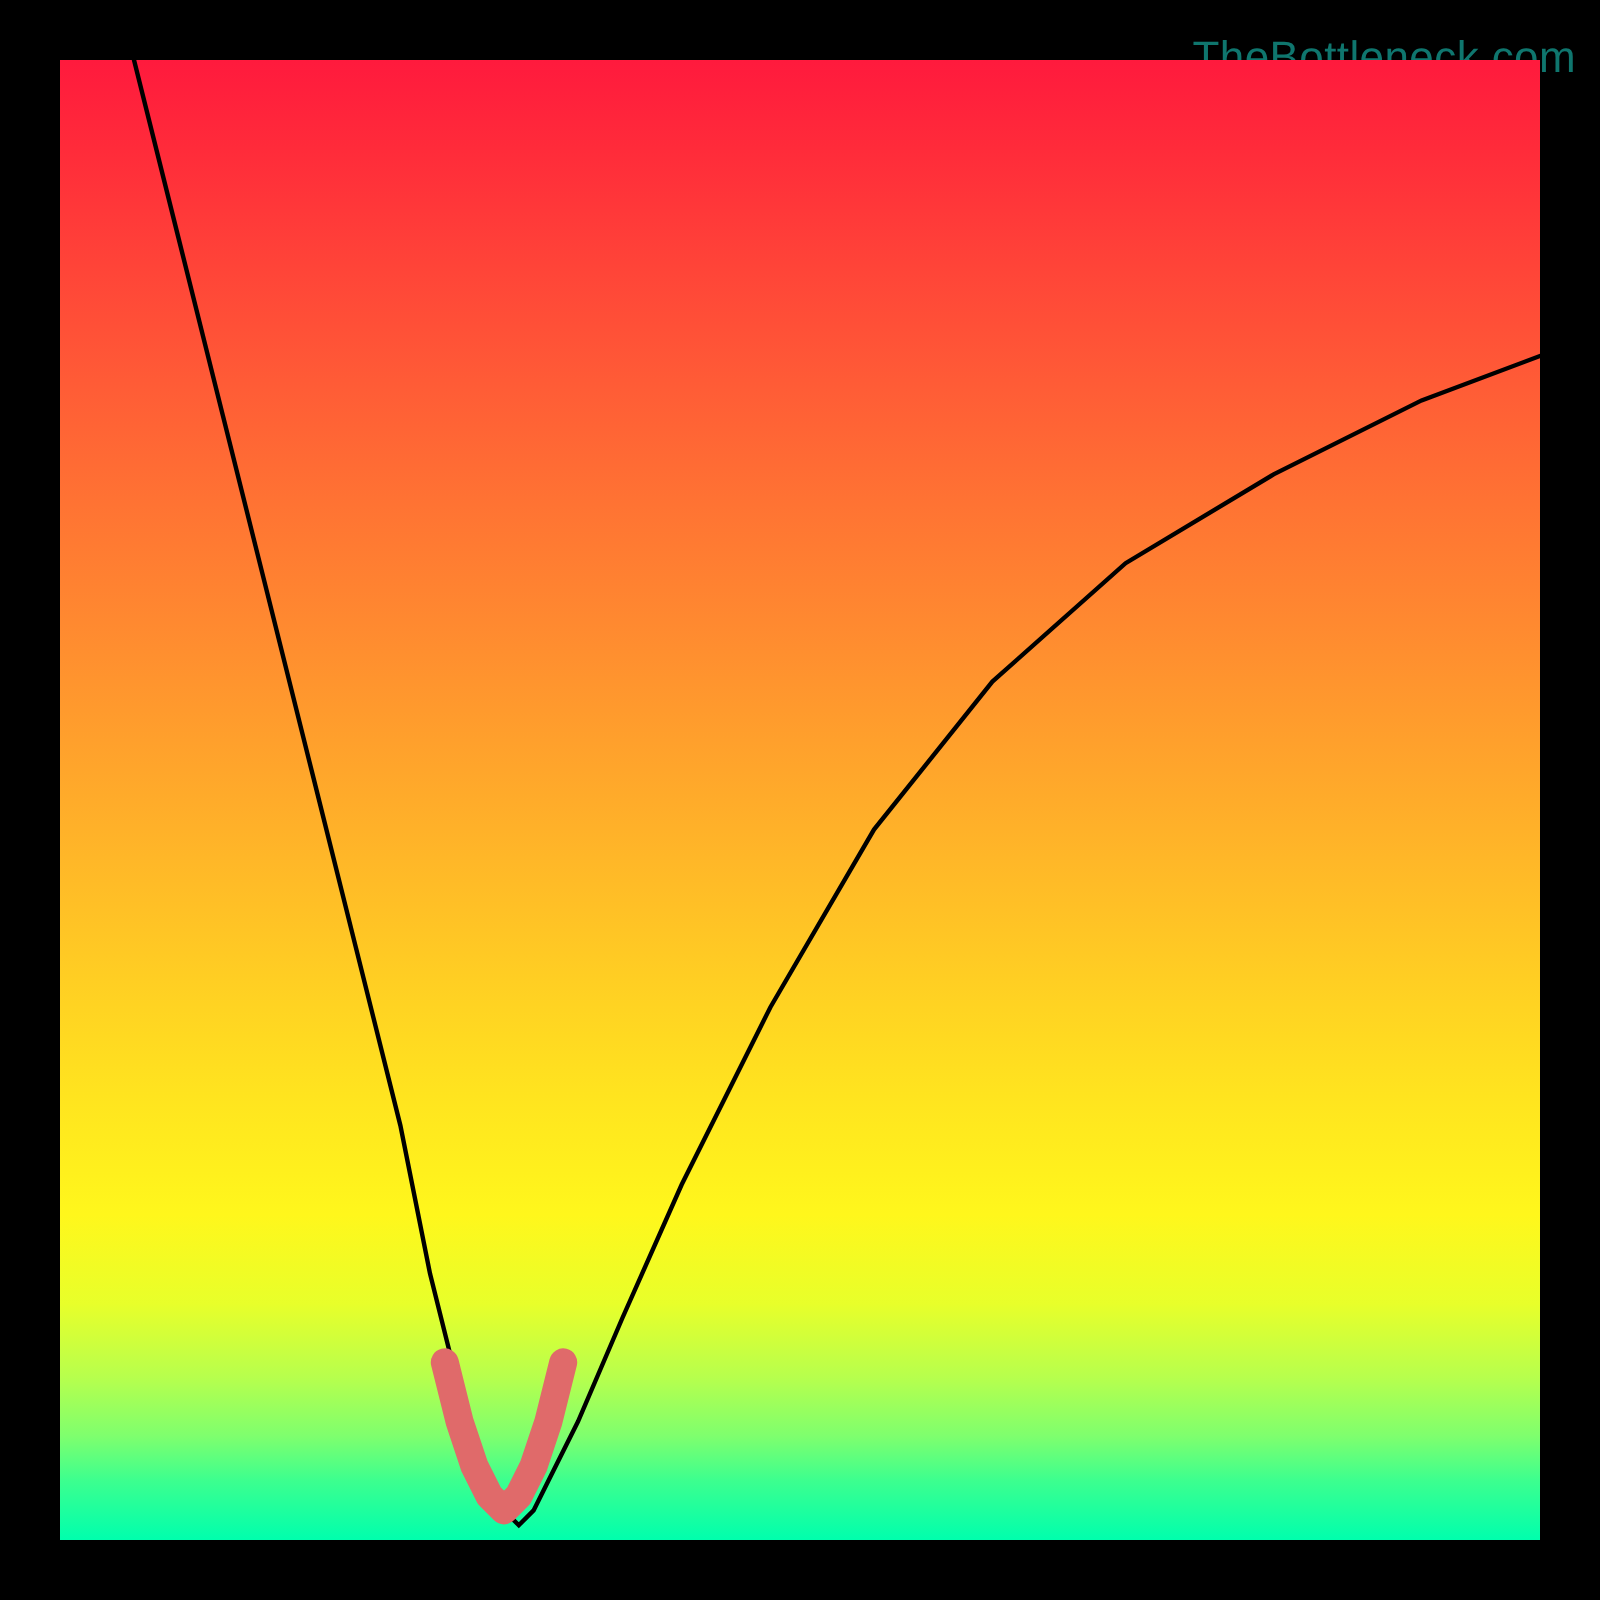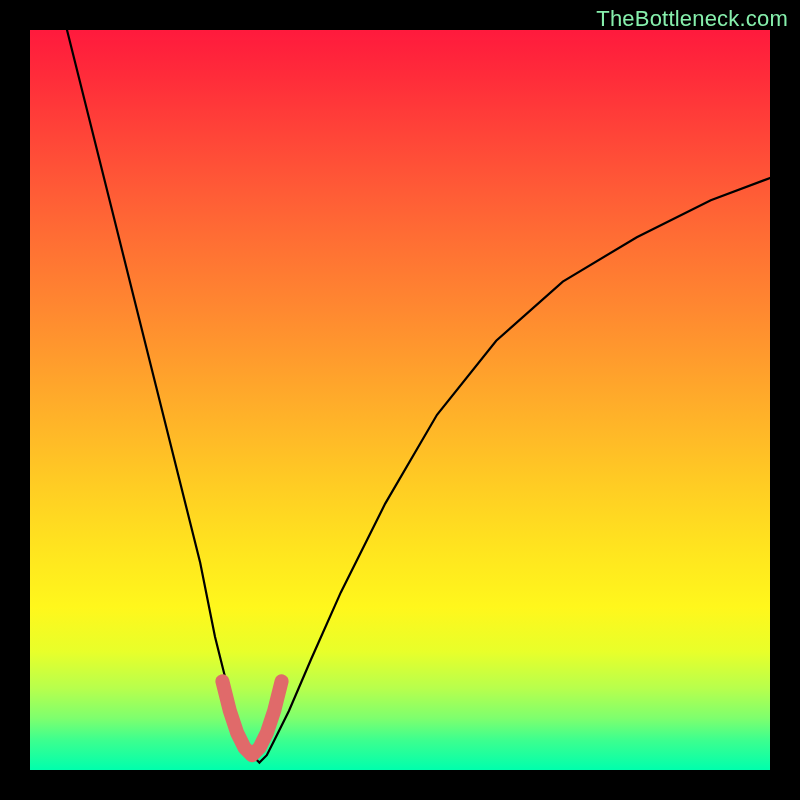--- a/index.html
+++ b/index.html
@@ -38,23 +38,23 @@
       #ffe41f 70%,
       #fff71c 78%,
       #e8ff2a 84%,
       #b7ff4d 89%,
       #7eff6e 93%,
       #3cff8f 96%,
       #00ffad 100%);
   }
   .watermark {
     position: absolute;
-    top: 6px;
+    top: 16px;
     right: 12px;
-    color: #86efac;
+    color: #0f766e;
     font-size: 22px;
     font-weight: 500;
     letter-spacing: 0.2px;
   }
   svg.curve {
     position: absolute;
     left: 0;
     top: 0;
     width: 740px;
     height: 740px;

